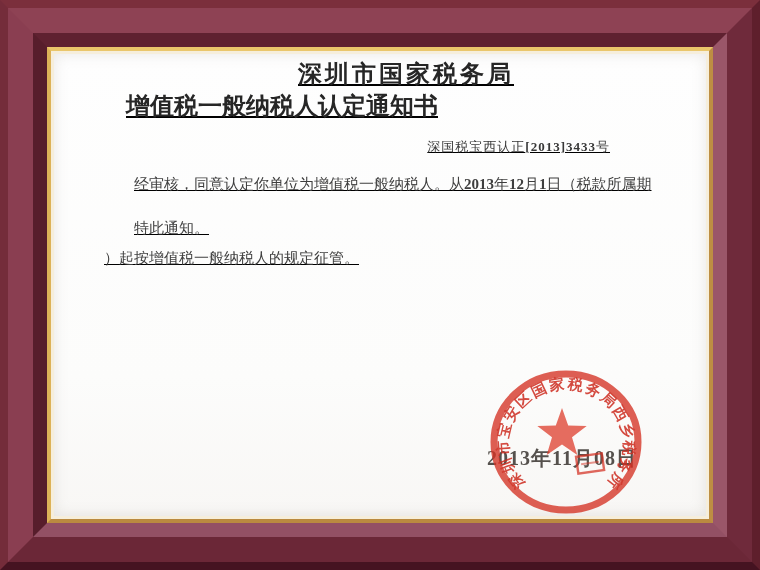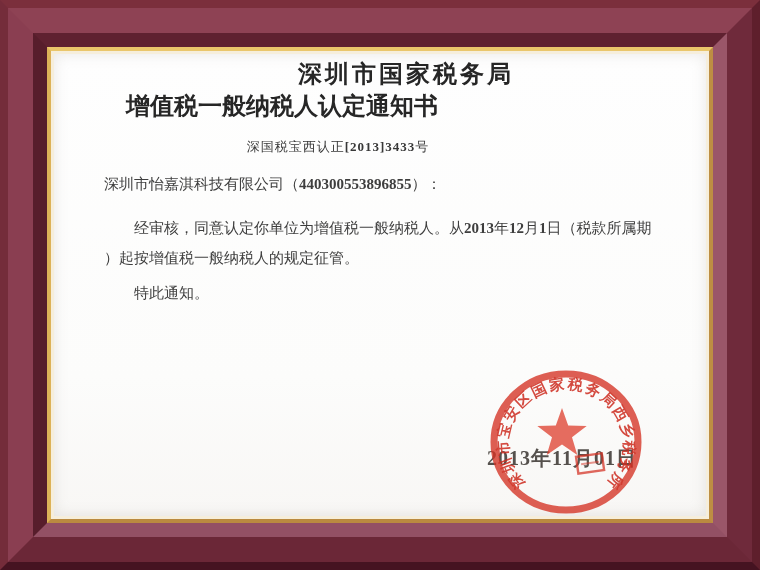--- a/index.html
+++ b/index.html
@@ -1,33 +1,33 @@
 <!DOCTYPE html>
 <html><head>
 <meta charset="utf-8">
 <style>
   html,body{margin:0;padding:0;background:#ffffff;}
   #stage{position:relative;width:760px;height:570px;font-family:"Liberation Serif",serif;}
   
   .f{box-sizing:border-box;width:100%;height:100%;}
-  #f1{border:8px solid;border-color:#7b2f3c #5e1f2c #451321 #742c3a;}
+  #f1{border:8px solid;border-color:#7b2f3c #5e1f2c #451321 #742c3a;text-decoration:underline;}
   #f2{border:25px solid;border-color:#8e4254 #6f2a3b #6b2737 #8a3e51;}
   #f3{border:14px solid;border-color:#5f2130 #9a5669 #935064 #571d2b;}
   #f4{border:4px solid;border-color:#eac66b #bd8e43 #ba8a40 #ddb258;}
   #f5{border:3px solid #f6eedb;}
   #paper{position:relative;width:100%;height:100%;overflow:hidden;
          background:linear-gradient(180deg,#fefefe 0%,#fcfcfb 70%,#f8f7f5 100%);
          box-shadow:inset 0 0 14px rgba(160,150,140,.22);}
   
   #doc{position:relative;padding:3px 46px 0 50px;color:#3b3b3b;}
   .title1{margin:2px 0 0 0;text-align:center;font-size:24px;font-weight:bold;
           letter-spacing:3px;line-height:30px;color:#262626;transform:translateX(24px);}
   .title2{margin:0;font-size:24px;font-weight:bold;
           letter-spacing:0px;line-height:34px;color:#262626;transform:translateX(22px);}
-  .docnum{margin-top:16px;text-align:center;font-size:13px;line-height:16px;
+  .docnum{margin-top:16px;text-align:right;font-size:13px;line-height:16px;
           color:#383838;letter-spacing:1px;transform:translateX(-50px);margin-left:12px;}
   #bodylines{margin-top:14px;font-size:15px;color:#3e3e3e;}
   .bodyline{line-height:30px;white-space:nowrap;}
   .bodyline.indent{text-indent:2em;margin-top:14px;}
   .bodyline:nth-child(1){margin-bottom:7px;}
   .bodyline:nth-child(4){margin-top:5px;}
   .num{font-family:"Liberation Serif",serif;font-weight:bold;}
   
   #stampdate{position:absolute;left:433px;top:391px;font-size:20px;font-weight:bold;
              color:#55514d;letter-spacing:1px;white-space:nowrap;}
@@ -45,28 +45,27 @@
       <div class="f" id="f3">
         <div class="f" id="f4">
           <div class="f" id="f5">
             <div id="paper">
 
               <div id="doc">
                 <div class="title1">深圳市国家税务局</div>
                 <div class="title2">增值税一般纳税人认定通知书</div>
                 <div class="docnum">深国税宝西认正<span class="num">[2013]3433</span>号</div>
                 <div id="bodylines">
-                    <div class="bodyline">深圳市怡嘉淇科技有限公司（<span class="num">440300553896855</span>）：</div>
                     <div class="bodyline indent">经审核，同意认定你单位为增值税一般纳税人。从<span class="num">2013</span>年<span class="num">12</span>月<span class="num">1</span>日（税款所属期</div>
+                    <div class="bodyline indent">特此通知。</div>
                     <div class="bodyline">）起按增值税一般纳税人的规定征管。</div>
-                    <div class="bodyline indent">特此通知。</div>
                   </div>
               </div>
 
-              <div id="stampdate"><span class="num">2013</span>年<span class="num">11</span>月<span class="num">01</span>日</div>
+              <div id="stampdate"><span class="num">2013</span>年<span class="num">11</span>月<span class="num">08</span>日</div>
 
               <div id="sealwrap">
                 <svg id="sealsvg" viewBox="0 0 164 152" xmlns="http://www.w3.org/2000/svg">
                   <ellipse cx="82" cy="76" rx="72" ry="68" fill="none" stroke="#d53527" stroke-width="7" opacity="0.85"></ellipse>
                   <polygon points="78,42 84.2,59.5 102.7,60 88,71.2 93.3,89 78,78.5 62.7,89 68,71.2 53.3,60 71.8,59.5" fill="#df4130" opacity="0.82"></polygon>
                   <g transform="rotate(-8 106 97)">
                     <rect x="93" y="89" width="26" height="17" fill="none" stroke="#d53527" stroke-width="2.4" opacity="0.8"></rect>
                     <line x1="97" y1="97" x2="115" y2="97" stroke="#d53527" stroke-width="2" opacity="0.55"></line>
                   </g>
                   <g>

